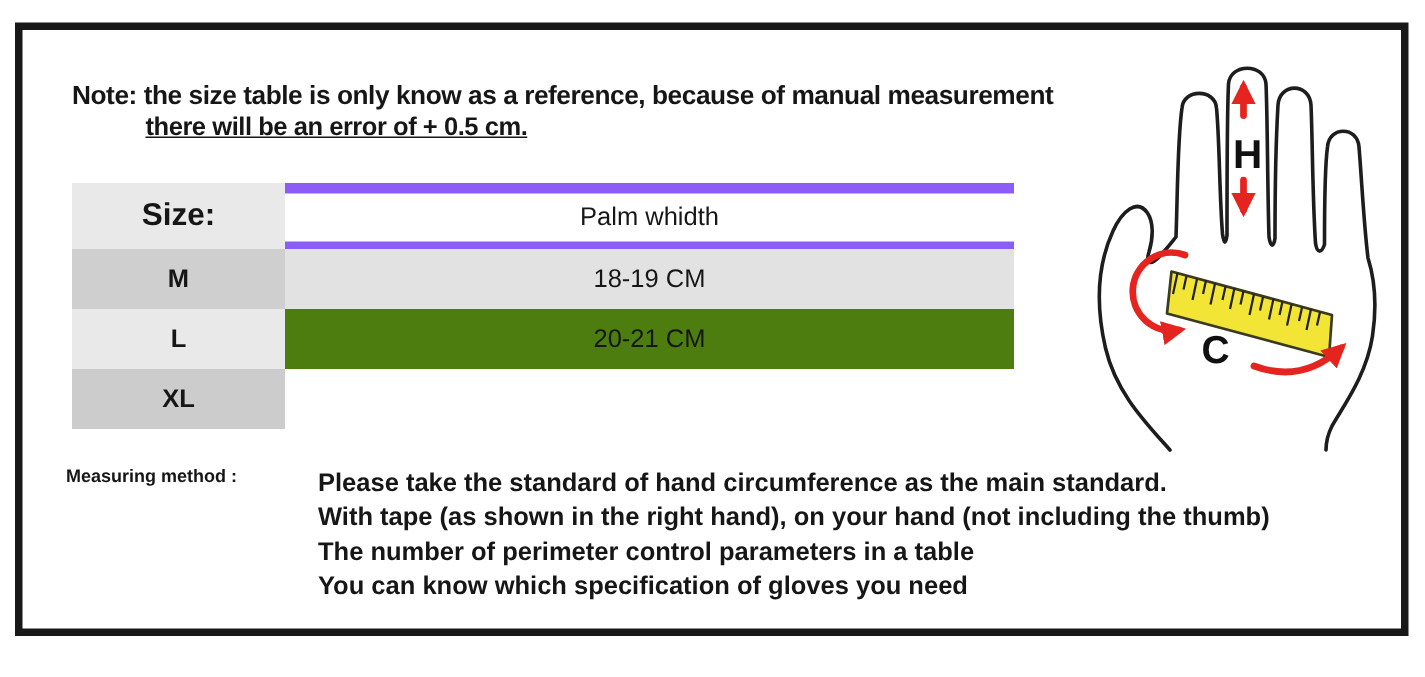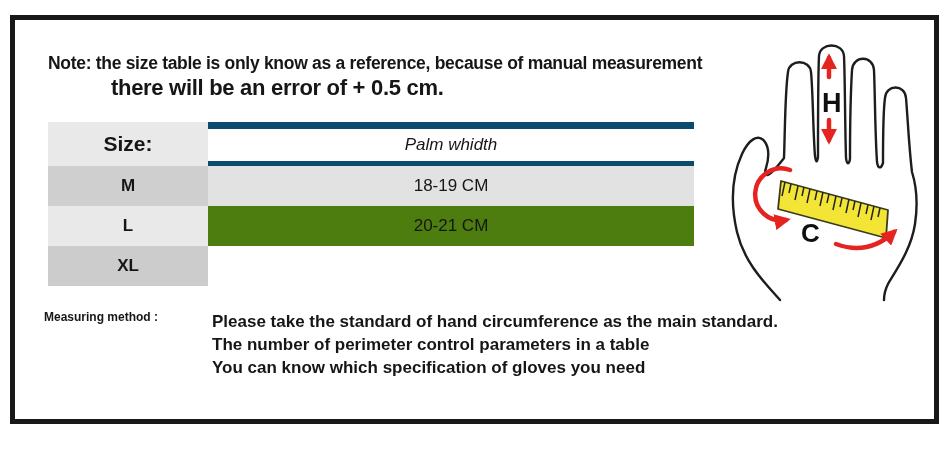--- a/index.html
+++ b/index.html
@@ -11,33 +11,33 @@
   .frame{
     position:absolute;left:10px;top:15px;width:929px;height:409px;
     border:5px solid #181818;box-sizing:border-box;background:transparent;
   }
   
   .note-line1{
     position:absolute;left:48px;top:53px;
     font-size:17.5px;font-weight:700;letter-spacing:-0.3px;white-space:nowrap;
   }
   .note-line2{
-    position:absolute;left:111px;top:75px;
-    font-size:22px;font-weight:700;letter-spacing:-0.3px;white-space:nowrap;
+    position:absolute;left:97px;top:75px;
+    font-size:17px;font-weight:700;letter-spacing:-0.3px;white-space:nowrap;text-decoration:underline;
   }
   
   .size-table{position:absolute;left:48px;top:122px;width:664px;}
   .t-row{display:flex;width:100%;}
   .cell{display:flex;align-items:center;justify-content:center;box-sizing:border-box;}
-  .cl{width:160px;}
+  .cl{width:142px;}
   .cr{width:486px;}
   .r-head{height:44px;}
   .r-body{height:40px;}
   .head-left{background:#e9e9e9;font-size:21px;font-weight:700;}
-  .head-right{background:#0c4a6e;position:relative;font-style:italic;}
+  .head-right{background:#8b5cf6;position:relative;}
   .head-right .inner-white{
     position:absolute;left:0;right:0;top:7px;bottom:5px;background:#ffffff;
     display:flex;align-items:center;justify-content:center;font-size:17px;
   }
   .row-m .cl{background:#cfcfcf;}
   .row-m .cr{background:#e2e2e2;}
   .row-l .cl{background:#e9e9e9;}
   .row-l .cr{background:#4d7c0f;}
   .row-xl .cl{background:#cccccc;}
   .row-xl .cr{background:#e0e0e0;}
@@ -77,20 +77,21 @@
     <div class="cell cr size-value">20-21 CM</div>
   </div>
   <div class="t-row r-body row-xl">
     <div class="cell cl size-label">XL</div>
   </div>
 </div>
 
 <div class="mm-label">Measuring method :</div>
 <div class="mm-lines">
   <div class="mm-line">Please take the standard of hand circumference as the main standard.</div>
+  <div class="mm-line">With tape (as shown in the right hand), on your hand (not including the thumb)</div>
   <div class="mm-line">The number of perimeter control parameters in a table</div>
   <div class="mm-line">You can know which specification of gloves you need</div>
 </div>
 
 <svg class="hand-svg" width="212" height="272" viewBox="0 0 212 272">
   <defs>
     <marker id="arw" viewBox="0 0 10 10" refX="7" refY="5" markerWidth="3.6" markerHeight="3.6" orient="auto-start-reverse">
       <path d="M0 0 L10 5 L0 10 z" fill="#e52420"></path>
     </marker>
   </defs>

